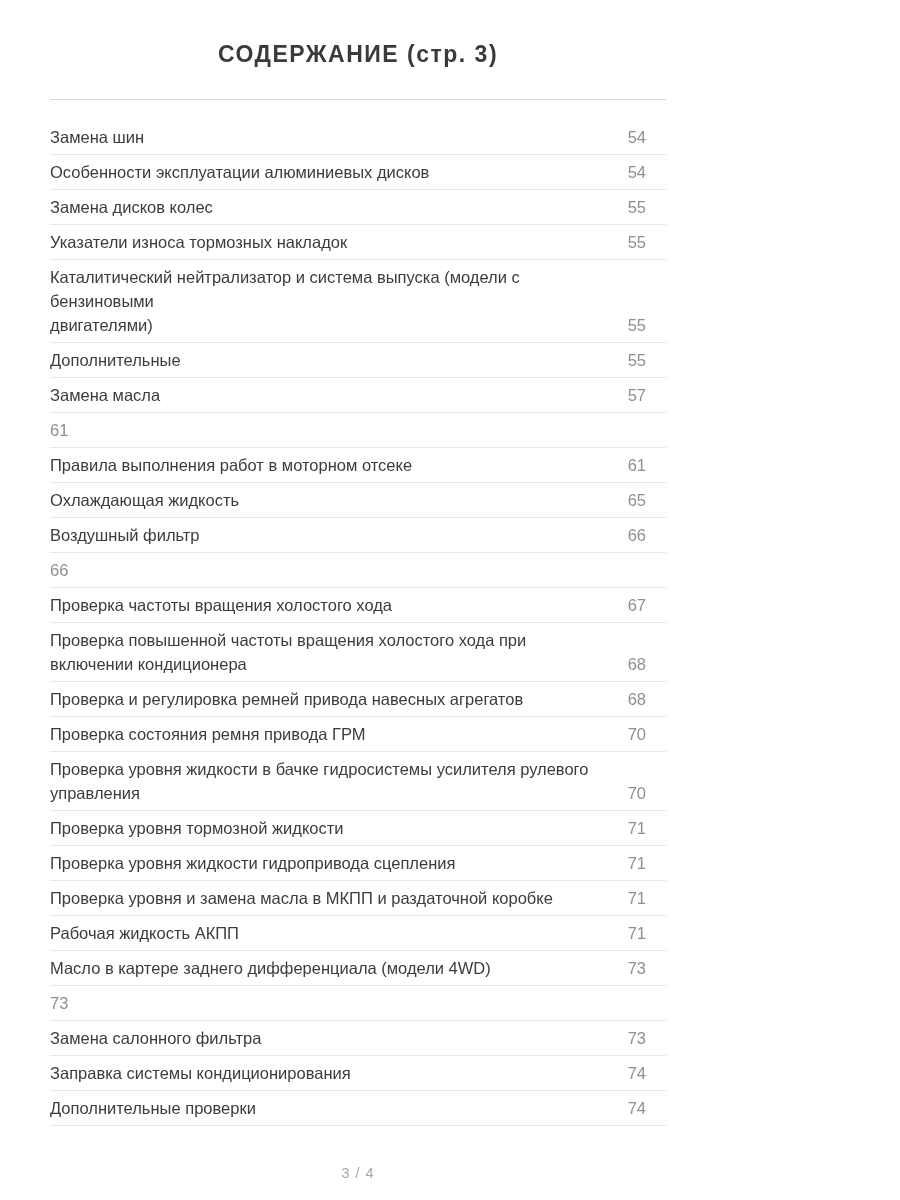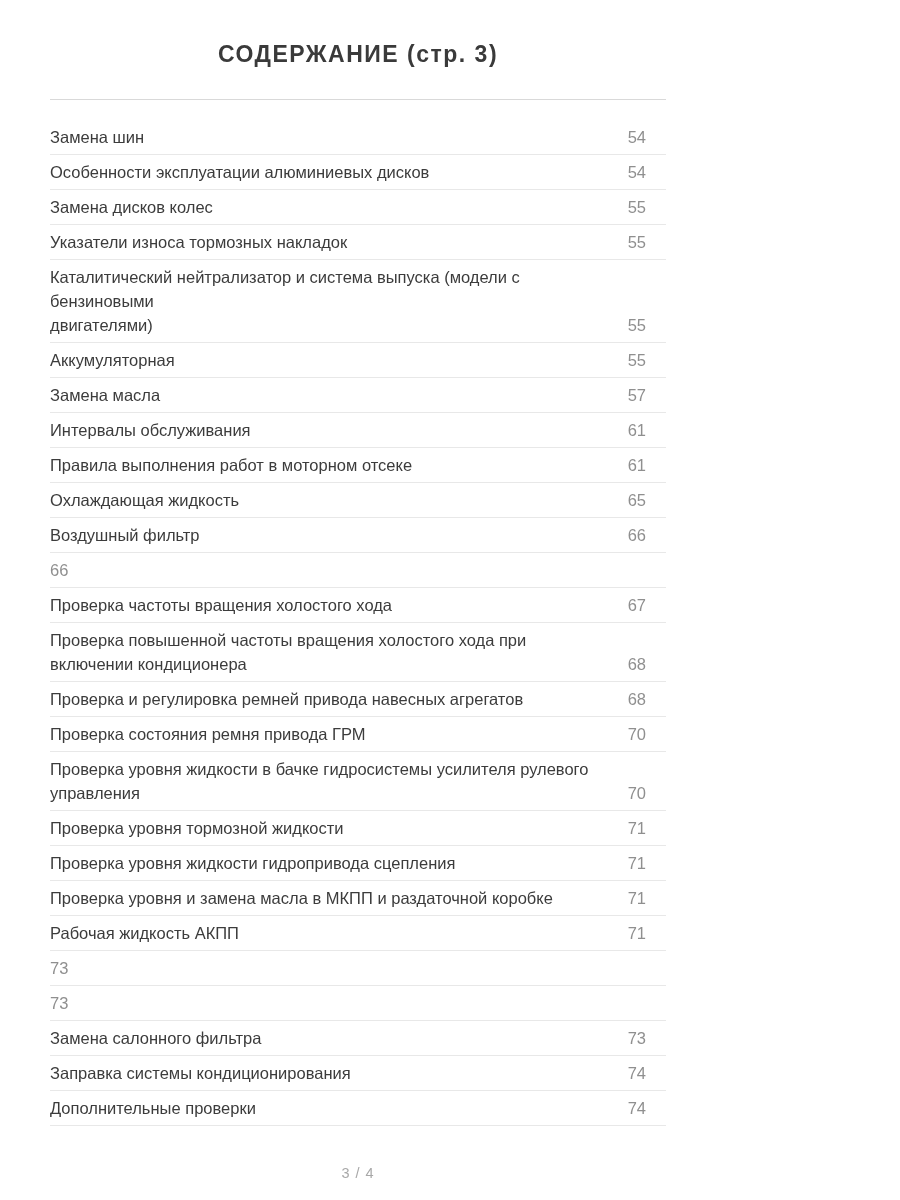--- a/index.html
+++ b/index.html
@@ -82,29 +82,28 @@
       <div class="toc-row">
         <span class="toc-title">Указатели износа тормозных накладок</span>
         <span class="toc-page">55</span>
       </div>
       <div class="toc-row">
         <span class="toc-title">Каталитический нейтрализатор и система выпуска (модели с бензиновыми
 двигателями)</span>
         <span class="toc-page">55</span>
       </div>
       <div class="toc-row">
-        <span class="toc-title">Аккумуляторная</span>
+        <span class="toc-title">Дополнительные</span>
         <span class="toc-page">55</span>
       </div>
       <div class="toc-row">
         <span class="toc-title">Замена масла</span>
         <span class="toc-page">57</span>
       </div>
       <div class="toc-row">
-        <span class="toc-title">Интервалы обслуживания</span>
         <span class="toc-page">61</span>
       </div>
       <div class="toc-row">
         <span class="toc-title">Правила выполнения работ в моторном отсеке</span>
         <span class="toc-page">61</span>
       </div>
       <div class="toc-row">
         <span class="toc-title">Охлаждающая жидкость</span>
         <span class="toc-page">65</span>
       </div>
@@ -145,20 +144,21 @@
       </div>
       <div class="toc-row">
         <span class="toc-title">Проверка уровня и замена масла в МКПП и раздаточной коробке</span>
         <span class="toc-page">71</span>
       </div>
       <div class="toc-row">
         <span class="toc-title">Рабочая жидкость АКПП</span>
         <span class="toc-page">71</span>
       </div>
       <div class="toc-row">
+        <span class="toc-title">Масло в картере заднего дифференциала (модели 4WD)</span>
         <span class="toc-page">73</span>
       </div>
       <div class="toc-row">
         <span class="toc-page">73</span>
       </div>
       <div class="toc-row">
         <span class="toc-title">Замена салонного фильтра</span>
         <span class="toc-page">73</span>
       </div>
       <div class="toc-row">

